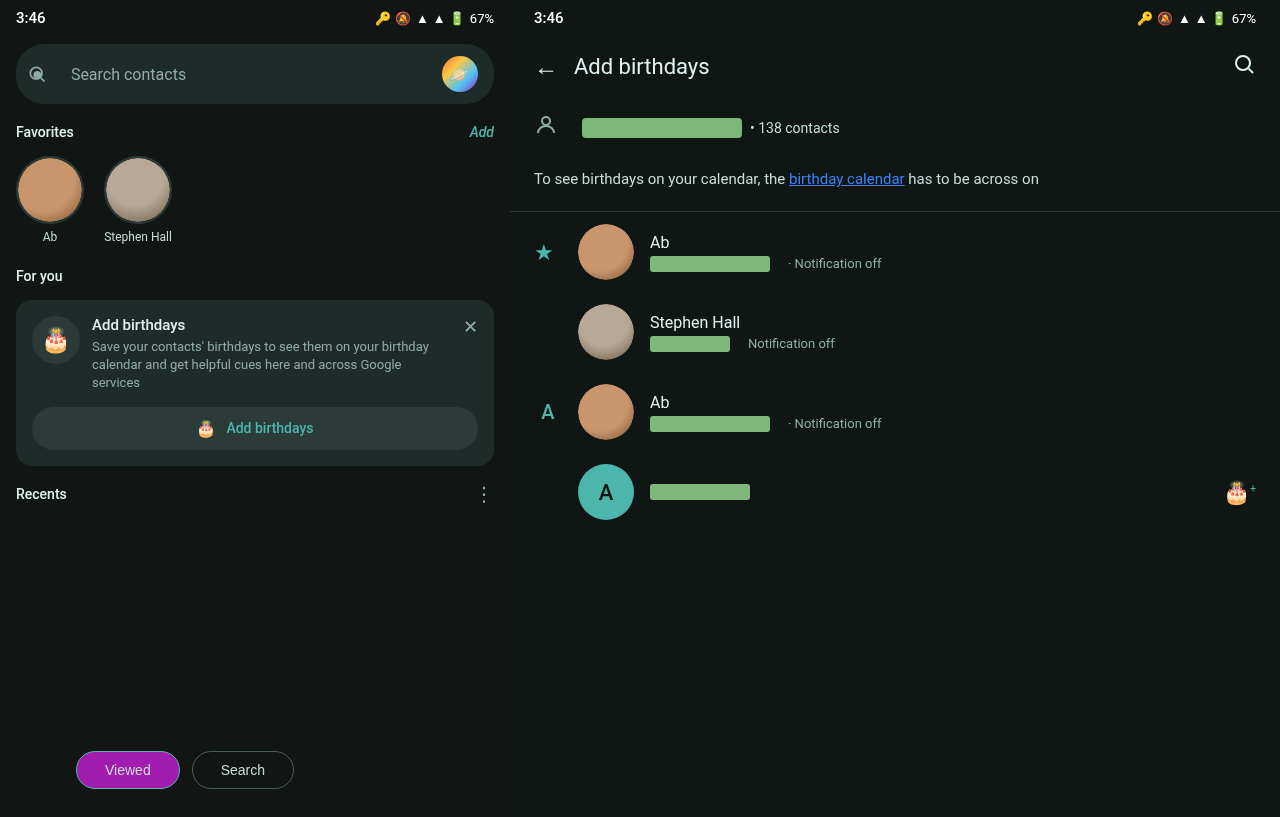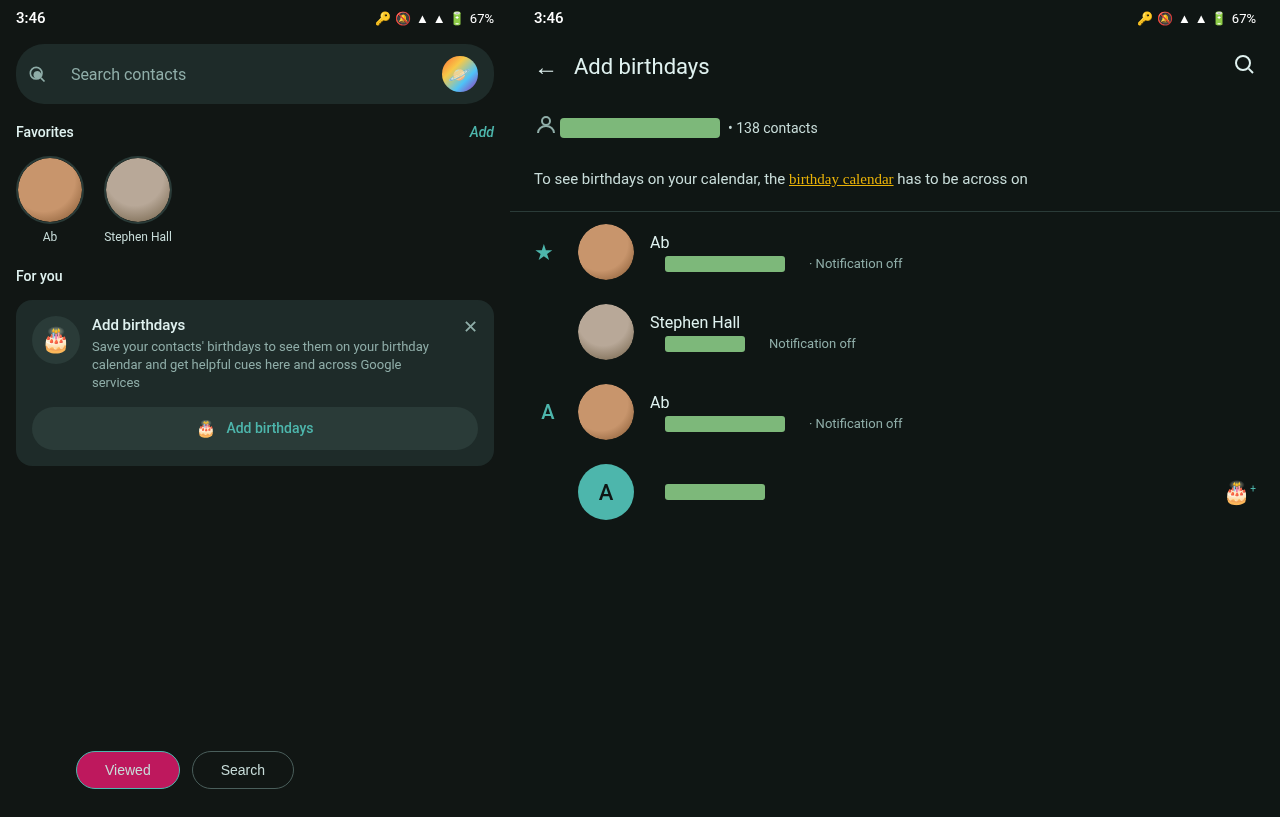--- a/index.html
+++ b/index.html
@@ -207,21 +207,21 @@
     .tab-btn {
       border: 1.5px solid #4a5e5b;
       border-radius: 24px;
       padding: 10px 28px;
       color: #c8dcd9;
       font-size: 14px;
       cursor: pointer;
       background: transparent;
     }
     .tab-btn.active {
-      background: #be185d;
+      background: #a21caf;
       border-color: #4db6ac;
     }
 
     
     .right-panel {
       flex: 1;
       height: 817px;
       background: #0f1614;
       display: flex;
       flex-direction: column;
@@ -267,21 +267,21 @@
     }
     .search-btn-right {
       color: #e0f2f0;
       font-size: 22px;
       cursor: pointer;
     }
 
     .account-row {
       display: flex;
       align-items: center;
-      gap: 2px;
+      gap: 24px;
       padding: 16px 24px;
     }
     .account-icon {
       color: #8fada8;
       font-size: 24px;
     }
     .account-info {
       display: flex;
       align-items: center;
       gap: 8px;
@@ -297,23 +297,22 @@
       font-size: 14px;
     }
 
     .birthday-notice {
       padding: 8px 24px 20px;
       color: #c8dcd9;
       font-size: 15px;
       line-height: 1.6;
     }
     .birthday-link {
-      color: #eab308;
+      color: #3b82f6;
       text-decoration: underline;
-      font-family: Liberation Serif, serif;
     }
 
     .divider {
       height: 1px;
       background: #2a3b38;
       margin: 0 0;
     }
 
     .contacts-list {
       flex: 1;
@@ -366,22 +365,21 @@
     }
     .contact-name {
       color: #e0f2f0;
       font-size: 16px;
       font-weight: 400;
       margin-bottom: 4px;
     }
     .contact-sub-row {
       display: flex;
       align-items: center;
-      gap: 24px;
-      margin-left: 15px;
+      gap: 18px;
     }
     .contact-date-bar {
       background: #7db87a;
       border-radius: 3px;
       height: 16px;
     }
     .contact-notification {
       color: #8fada8;
       font-size: 13px;
     }
@@ -469,20 +467,24 @@
         </div>
         <span class="close-btn">✕</span>
       </div>
       <div class="add-birthdays-btn">
         <span>🎂</span>
         <span class="add-birthdays-btn-text">Add birthdays</span>
       </div>
     </div>
   </div>
 
+  <div class="recents-header">
+    <span class="recents-title">Recents</span>
+    <span class="three-dots">⋮</span>
+  </div>
 
   <div style="flex:1; position:relative;">
     <div class="tabs-row">
       <button class="tab-btn active">Viewed</button>
       <button class="tab-btn">Search</button>
     </div>
   </div>
 </div>
 
 <div class="right-panel">

